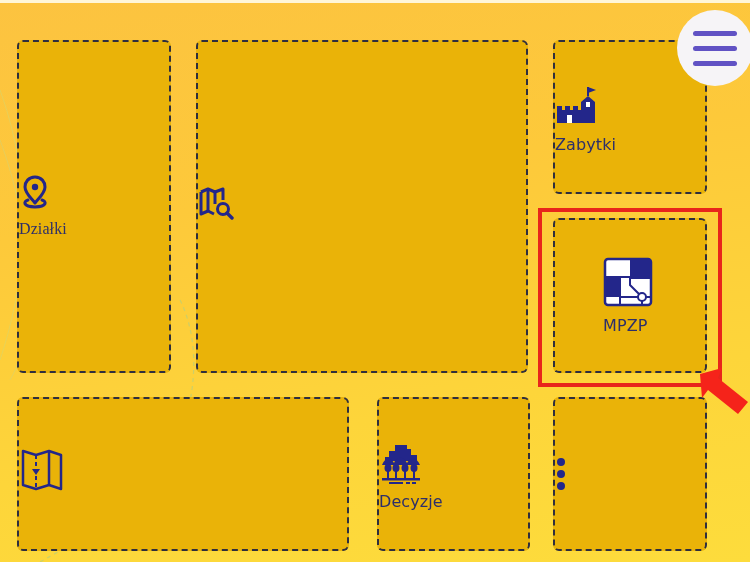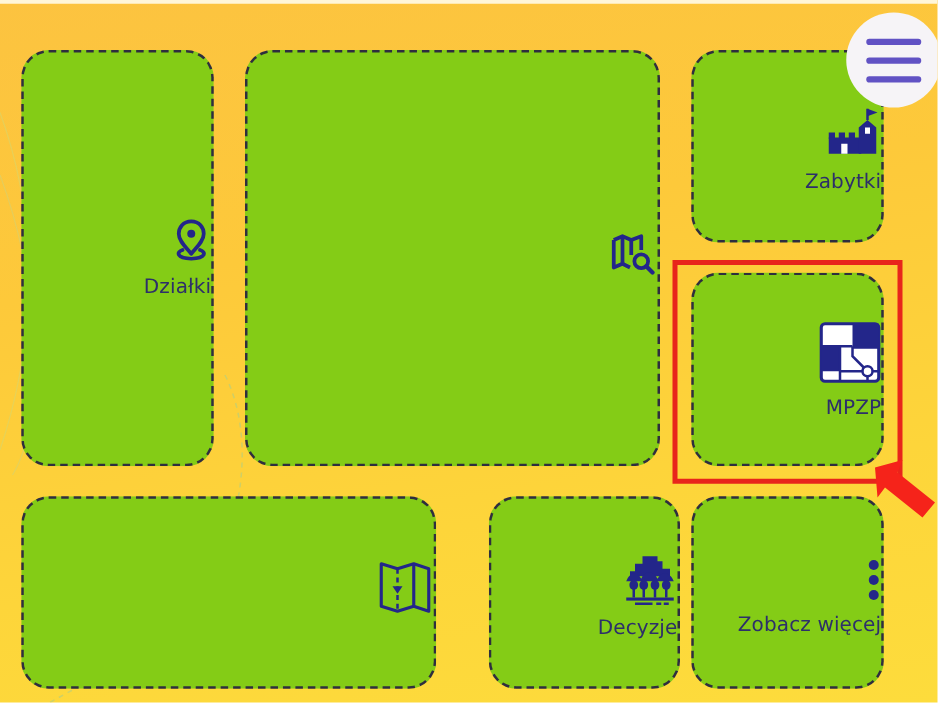--- a/index.html
+++ b/index.html
@@ -6,44 +6,44 @@
   html, body { width: 750px; height: 562px; overflow: hidden; }
   body {
     position: relative;
     font-family: "DejaVu Sans", "Liberation Sans", sans-serif;
     background: linear-gradient(170deg, #fcc340 0%, #fdc93a 35%, #fdd53a 70%, #fddc3c 100%);
   }
   .topline { position: absolute; left: 0; top: 0; width: 750px; height: 3px; background: #fff6d8; }
   .bg-lines { position: absolute; left: 0; top: 0; width: 750px; height: 562px; pointer-events: none; }
   .tile {
     position: absolute;
-    background: #84cc16;
+    background: #eab308;
     border: 2.5px dashed #2e2e3e;
-    border-radius: 22px;
+    border-radius: 6px;
     display: flex;
     flex-direction: column;
-    align-items: flex-end;
+    align-items: flex-start;
     justify-content: center;
     cursor: pointer;
     text-align: center;
     color: #2d2f6a;
   }
   .tile .label {
     font-size: 16px;
     line-height: 21px;
     color: #2d2f6a;
     letter-spacing: 0.1px;
   }
   .tile .icon { display: block; margin-bottom: 6px; }
-  #t-dzialki  { left: 17px;  top: 40px;  width: 154px; height: 333px; }
+  #t-dzialki  { left: 17px;  top: 40px;  width: 154px; height: 333px; font-family: Liberation Serif, serif; }
   #t-szukaj   { left: 196px; top: 40px;  width: 332px; height: 333px; }
   #t-zabytki  { left: 553px; top: 40px;  width: 154px; height: 154px; }
   #t-mpzp     { left: 553px; top: 218px; width: 154px; height: 155px; padding-left: 48px; }
   #t-pobierz  { left: 17px;  top: 397px; width: 332px; height: 154px; }
-  #t-decyzje  { left: 391px; top: 397px; width: 153px; height: 154px; }
+  #t-decyzje  { left: 377px; top: 397px; width: 153px; height: 154px; }
   #t-zobacz   { left: 553px; top: 397px; width: 154px; height: 154px; }
 
   #t-dzialki .label { margin-top: 2px; }
   #t-szukaj .icon { margin-bottom: 8px; }
   #t-zabytki .icon { margin-bottom: 10px; margin-top: 6px; }
   #t-mpzp .icon { margin-bottom: 8px; margin-top: 2px; }
   #t-pobierz .icon { margin-bottom: 8px; }
   #t-decyzje .icon { margin-bottom: 6px; margin-top: 4px; }
   #t-zobacz .icon { margin-bottom: 8px; margin-top: 8px; }
 
@@ -162,21 +162,20 @@
   </svg>
   <span class="label">Decyzje</span>
 </div>
 
 <div class="tile" id="t-zobacz">
   <svg class="icon" width="12" height="34" viewBox="0 0 12 34">
     <circle cx="6" cy="5" r="4" fill="#23268a"></circle>
     <circle cx="6" cy="17" r="4" fill="#23268a"></circle>
     <circle cx="6" cy="29" r="4" fill="#23268a"></circle>
   </svg>
-  <span class="label">Zobacz więcej</span>
 </div>
 
 <div class="highlight"></div>
 <svg class="pointer-arrow" viewBox="0 0 54 50">
   <path d="M4 8 L26 2 L22 12 L52 36 L42 48 L12 24 L6 32 Z" fill="#f5231a"></path>
 </svg>
 
 <div class="menu-button">
   <span class="bar"></span>
   <span class="bar"></span>

